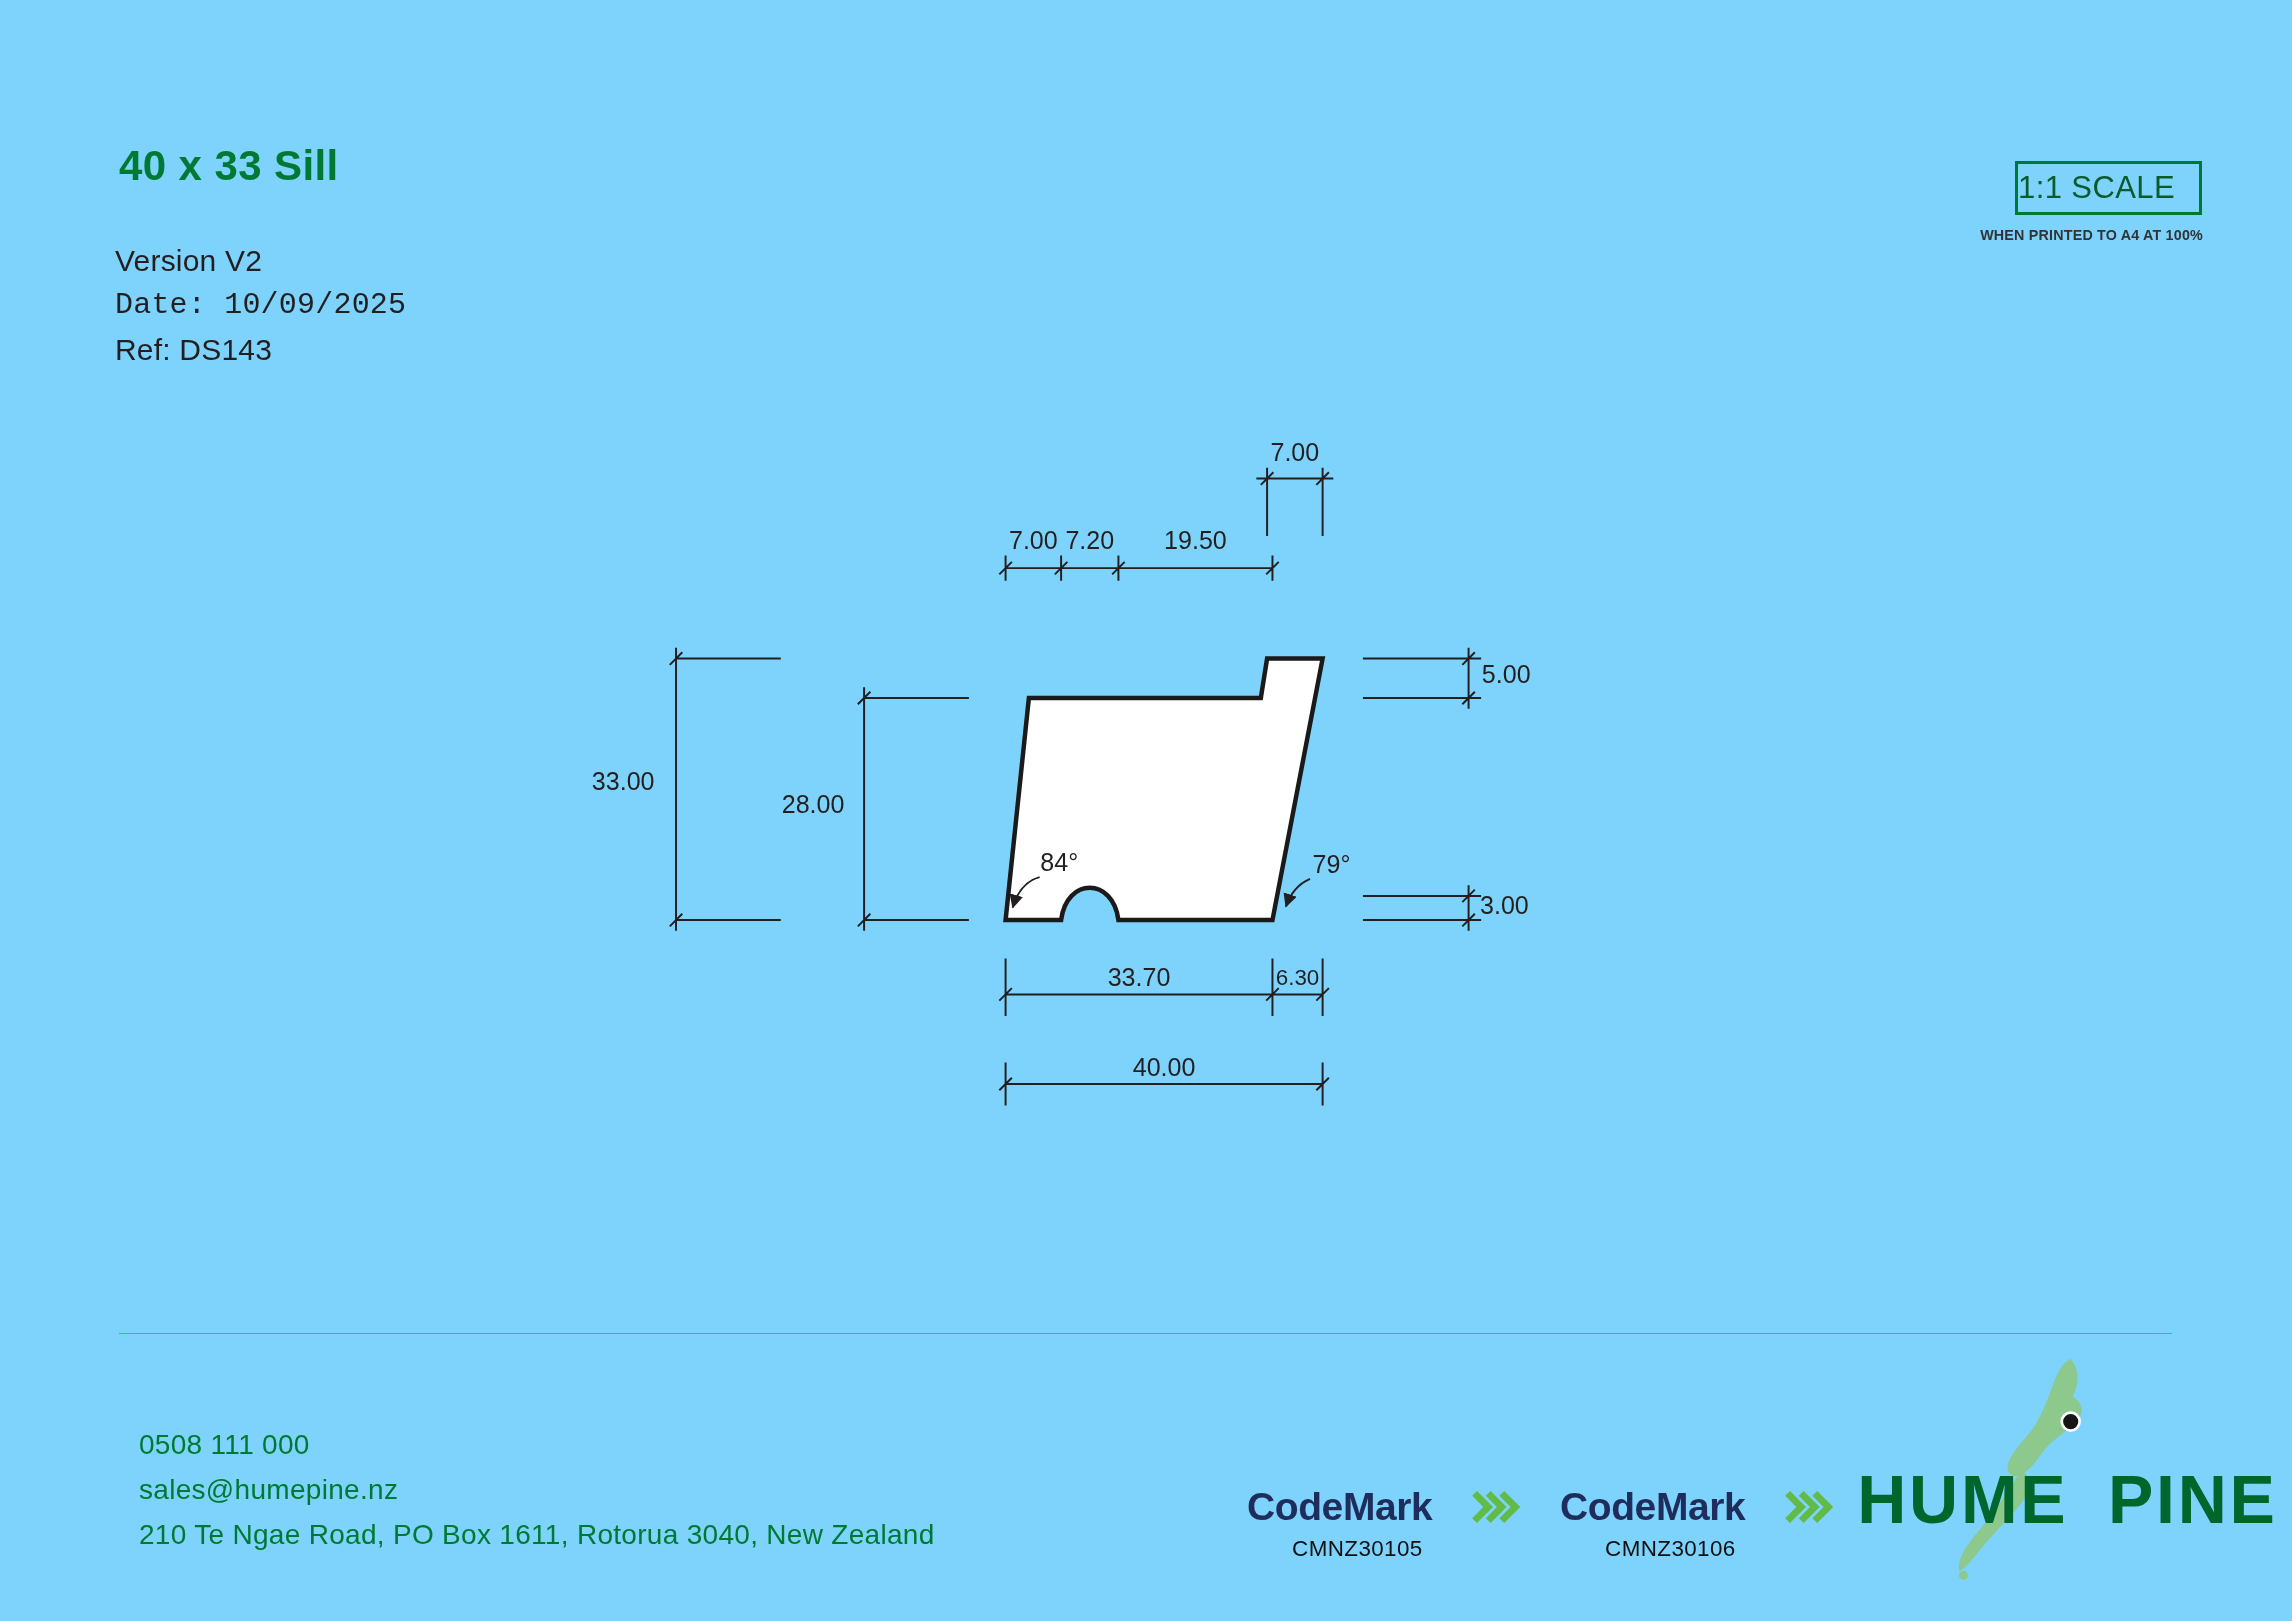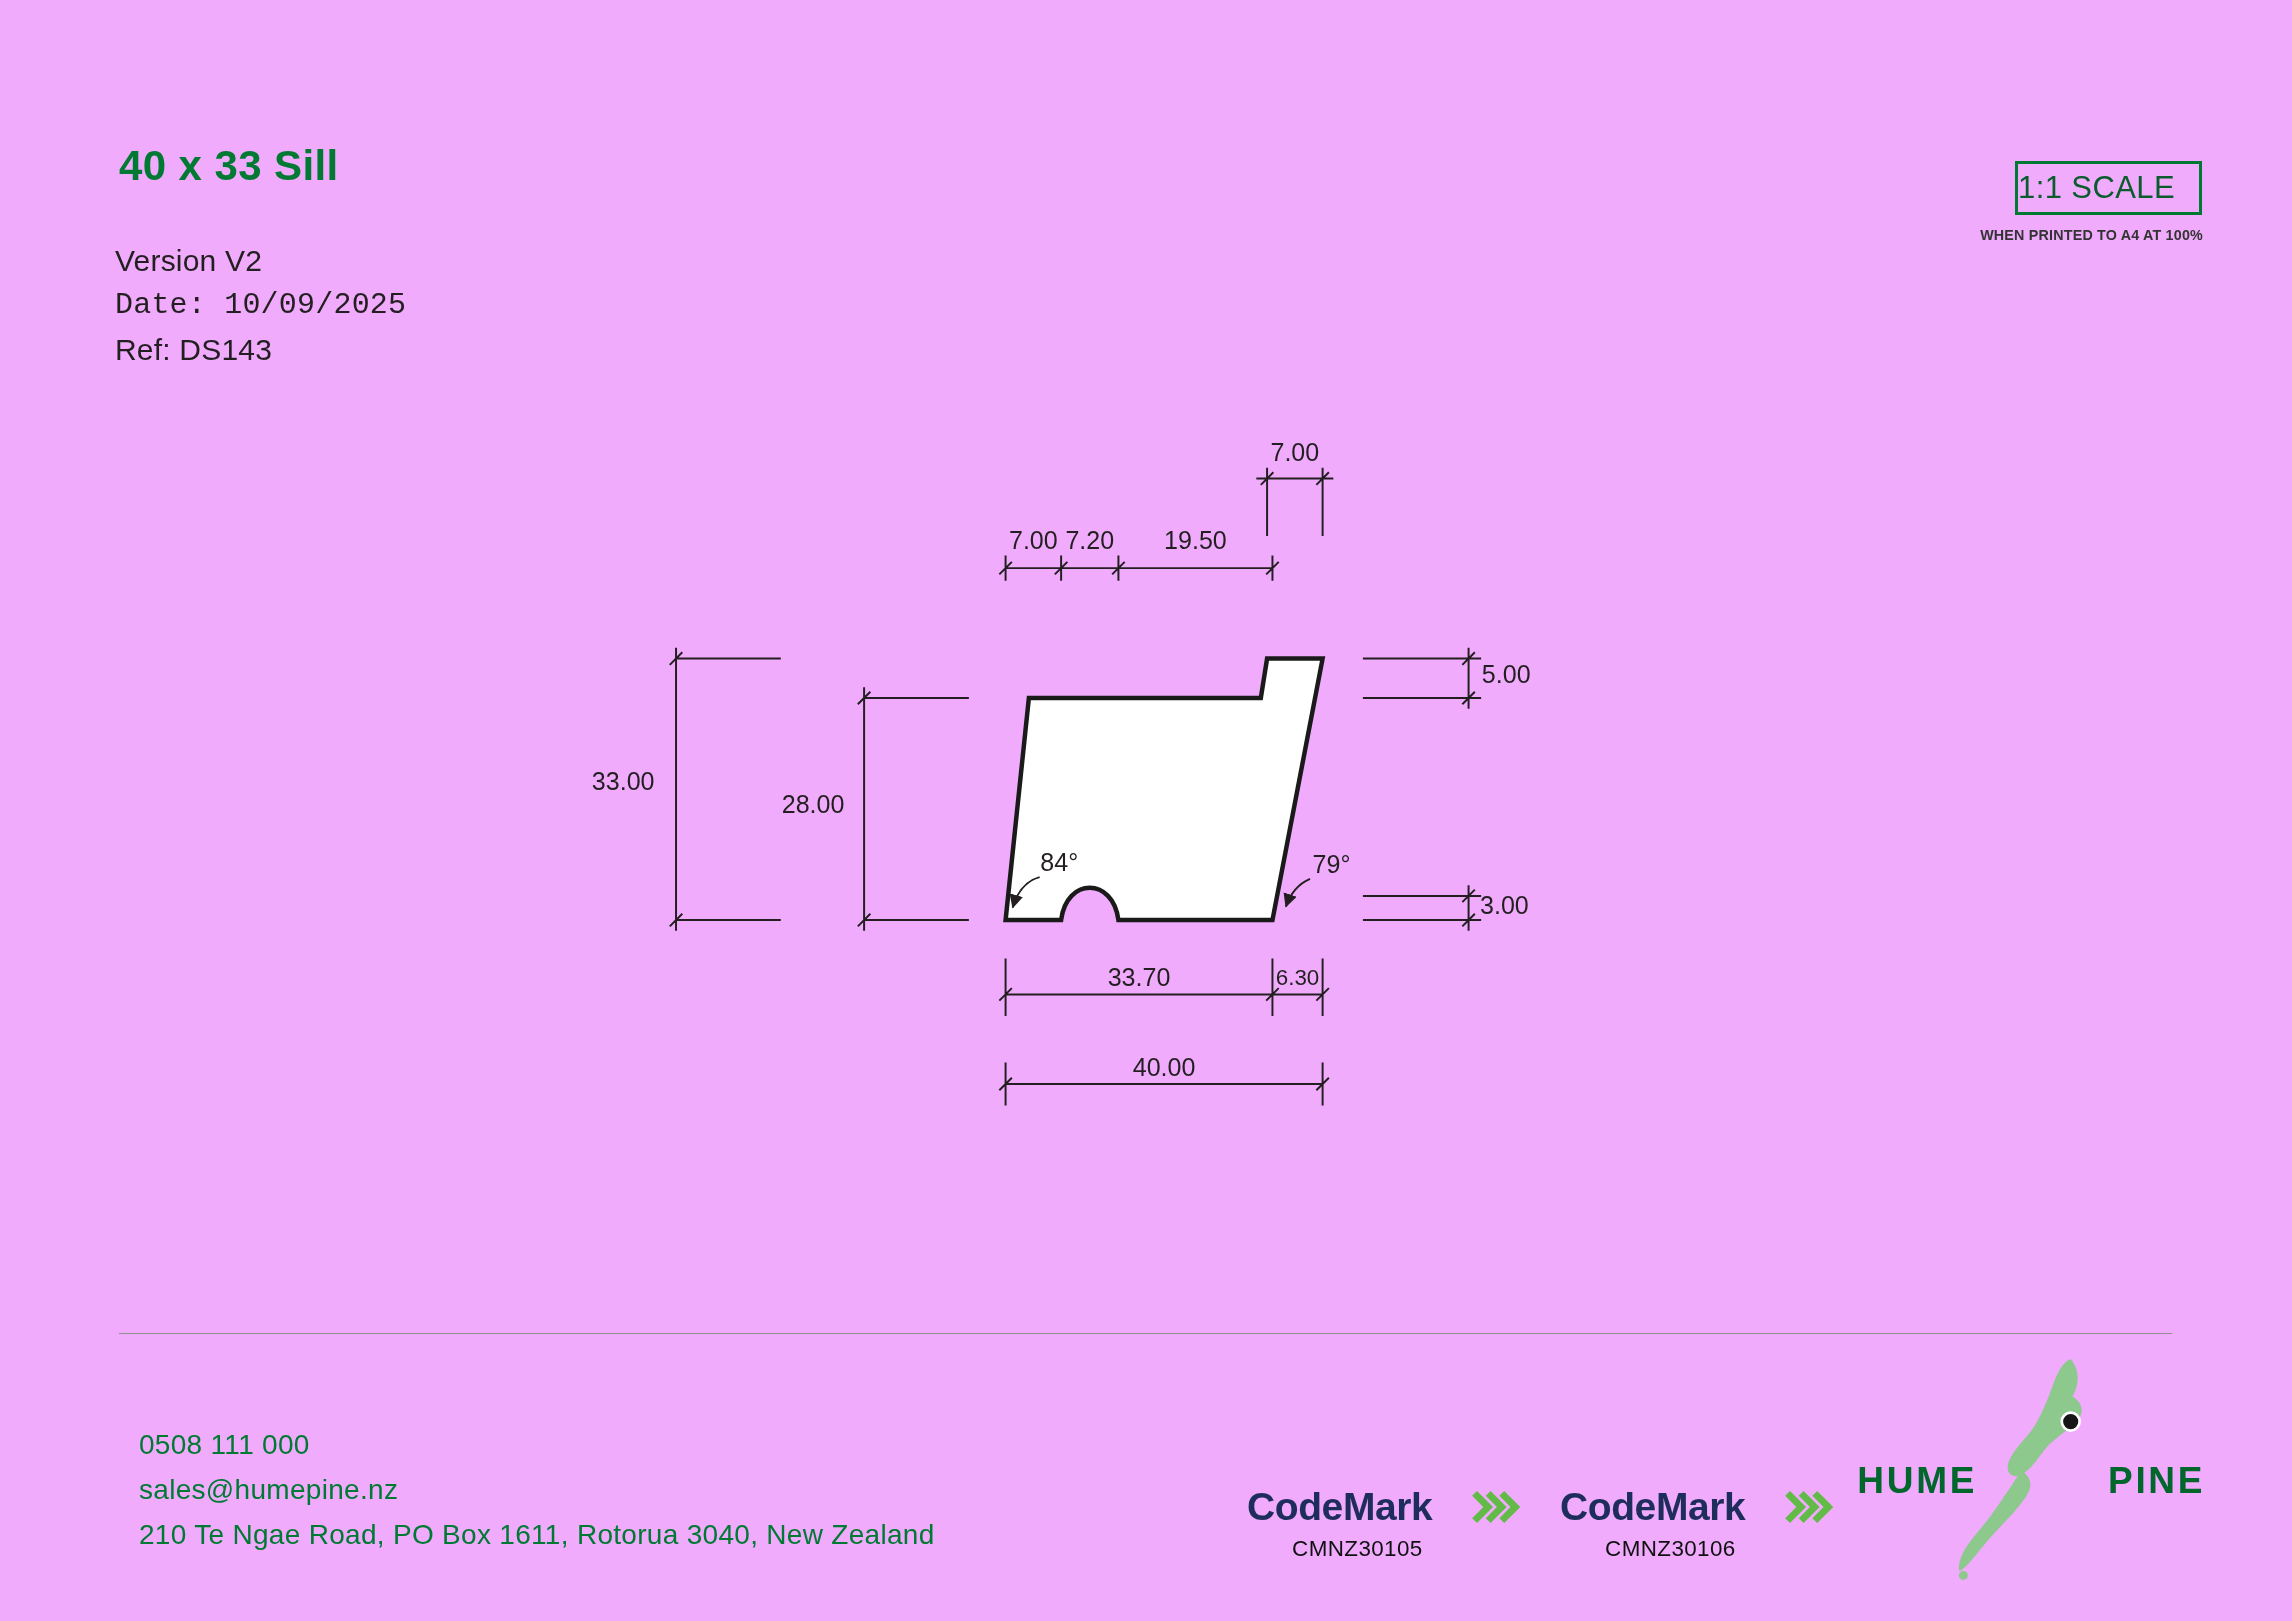--- a/index.html
+++ b/index.html
@@ -1,17 +1,17 @@
 <!DOCTYPE html>
 <html style="font-size:14.3px"><head>
 <meta charset="utf-8">
 <style>
   html,body { margin:0; padding:0; background:#e8e8e8; }
   .page {
-    position:relative; width:2293px; height:1621px; background:#f0abfc;
+    position:relative; width:2293px; height:1621px; background:#7dd3fc;
     font-family:"Liberation Sans", sans-serif; color:#231f20; overflow:hidden;
     margin:0 auto;
   }
   .abs { position:absolute; }
 
   
   .title { left:119px; top:142px; font-size:42px; font-weight:700; color:#007A33; letter-spacing:0.4px; }
   .meta { left:115px; font-size:30px; color:#231f20; letter-spacing:0.2px; }
   .meta-version { top:244px; }
   .meta-date { top:288px;font-family:Liberation Mono, monospace; }
@@ -44,21 +44,21 @@
   .codemark-1 { left:1247px; top:1485px; }
   .codemark-2 { left:1560px; top:1485px; }
   .cm-row { display:flex; align-items:center;gap:32px; }
   .cm-word { font-size:39px; font-weight:800; color:#1F2D5C; letter-spacing:-0.4px; }
   .cm-chev { margin-left:5.4px; }
   .cm-code { font-size:22.4px; color:#101010; letter-spacing:0.4px; text-align:center;
              margin-top:7.2px; padding-right:52px; }
 
   .brand { left:1843px; top:1354px; width:412px; height:233px; }
   .brand-map { position:absolute; left:115px; top:1.8px; width:161px; height:226px; }
-  .brand-word { position:absolute; top:106px; font-size:37px; font-weight:800;
+  .brand-word { position:absolute; top:106px; font-size:68px; font-weight:800;
                 color:#00662B; letter-spacing:2.7px; }
   .brand-hume { left:14.3px; }
   .brand-pine { left:265px; }
 </style>
 </head>
 <body>
 
 <div class="page">
 
   <div class="abs title">40 x 33 Sill</div>

